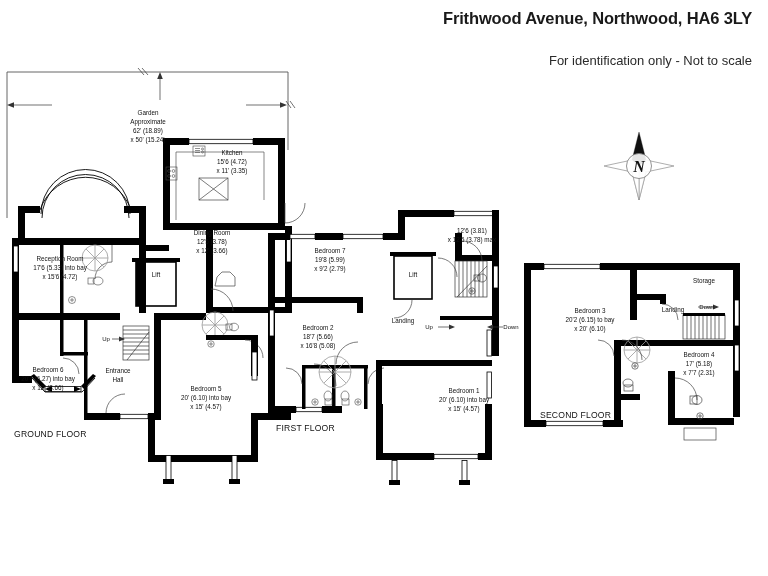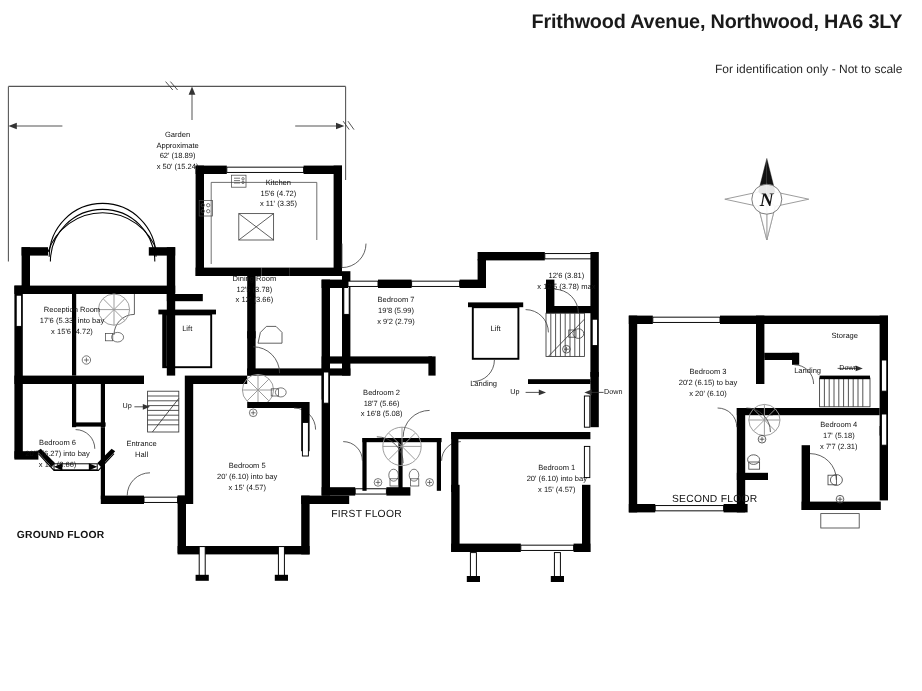--- a/index.html
+++ b/index.html
@@ -22,21 +22,21 @@
     font-size: 16.5px; font-weight: bold; color: #1a1a1a;
     letter-spacing: -0.15px;
     white-space: nowrap;
   }
   .hdr-area {
     position: absolute; right: 16px; top: 36px;
     font-size: 11px; color: #1a1a1a; white-space: nowrap;
   }
   .hdr-note {
     position: absolute; right: 16px; top: 53px;
-    font-size: 10px; color: #2a2a2a; white-space: nowrap;
+    font-size: 13px; color: #2a2a2a; white-space: nowrap;
   }
 
   
   #plan { position: absolute; left: 0; top: 0; }
 
   
   .lbl {
     position: absolute;
     font-size: 6.3px;
     color: #111;
@@ -519,21 +519,21 @@
   </div>
 
   <div class="lbl" style="left:156px; top:270px;">
     <div>Lift</div>
   </div>
 
   <div class="lbl tiny" style="left:106px; top:335px;">
     <div>Up</div>
   </div>
 
-  <div class="floor-name" style="left:14px; top:440px;font-weight:bold;">GROUND FLOOR</div>
+  <div class="floor-name" style="left:14px; top:429px;">GROUND FLOOR</div>
 
   <div class="lbl" style="left:330px; top:246px;">
     <div>Bedroom 7</div>
     <div>19'8 (5.99)</div>
     <div>x 9'2 (2.79)</div>
   </div>
 
   <div class="lbl" style="left:318px; top:323px;">
     <div>Bedroom 2</div>
     <div>18'7 (5.66)</div>
@@ -586,21 +586,21 @@
   </div>
 
   <div class="lbl" style="left:673px; top:305px;">
     <div>Landing</div>
   </div>
 
   <div class="lbl tiny" style="left:707px; top:303px;">
     <div>Down</div>
   </div>
 
-  <div class="floor-name" style="left:560px; top:410px;">SECOND FLOOR</div>
+  <div class="floor-name" style="left:540px; top:410px;">SECOND FLOOR</div>
 
   <svg id="compass" width="86" height="78">
     <g>
 
       <path d="M43,8 L50,36 L78,42 L50,48 L43,76 L36,48 L8,42 L36,36 Z" fill="#ffffff" stroke="#999" stroke-width="0.8"></path>
 
       <path d="M43,8 L50,36 L43,42 Z" fill="#111"></path>
       <path d="M43,8 L36,36 L43,42 Z" fill="#111"></path>
       <path d="M43,42 L50,48 L43,76 Z" fill="#ffffff" stroke="#999" stroke-width="0.7"></path>
       <path d="M43,42 L36,48 L43,76 Z" fill="#ffffff" stroke="#999" stroke-width="0.7"></path>

